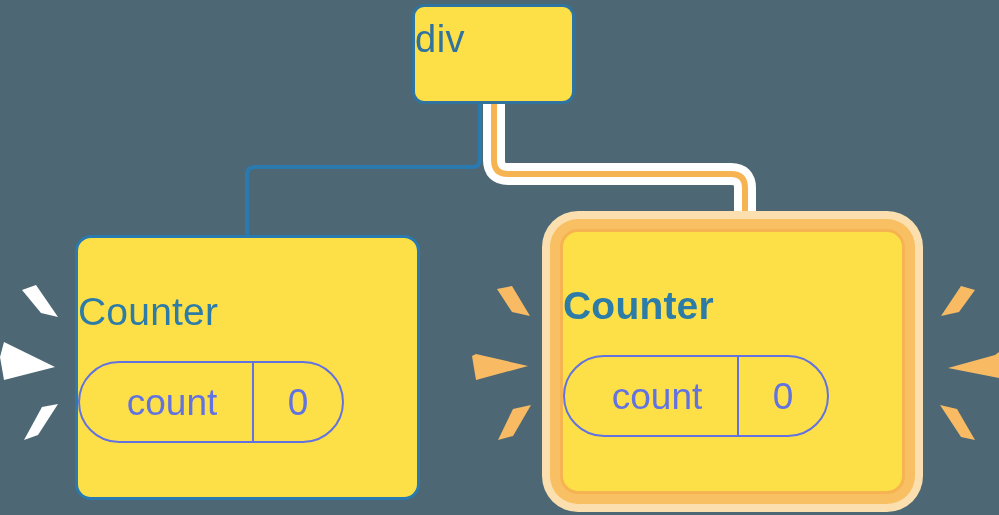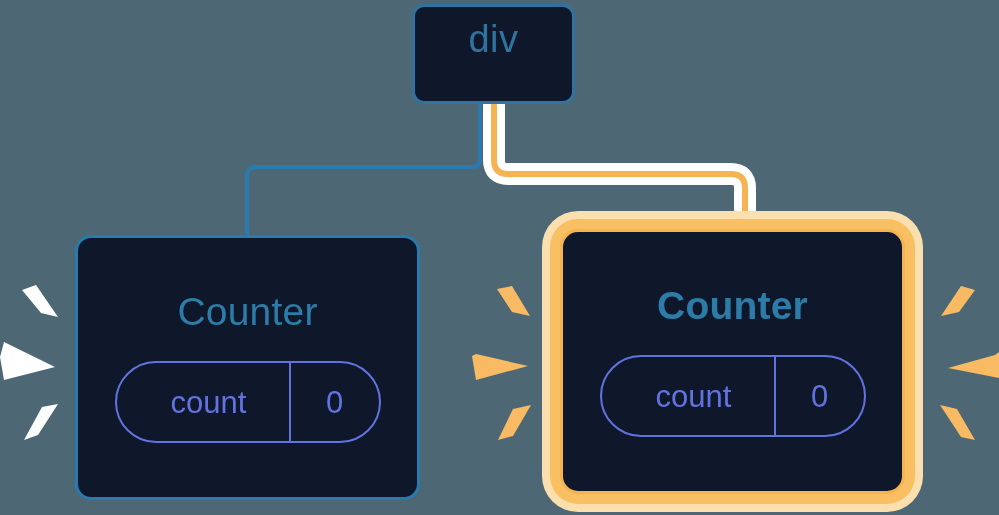--- a/index.html
+++ b/index.html
@@ -30,24 +30,24 @@
     left: 0;
     top: 0;
     width: 999px;
     height: 515px;
   }
 
   
   .node {
     position: absolute;
     box-sizing: border-box;
-    background: #0f172a;
+    background: #fde047;
     display: flex;
     flex-direction: column;
-    align-items: center;
+    align-items: flex-start;
     justify-content: center;
   }
   .node-div {
     left: 412px;
     top: 4px;
     width: 163px;
     height: 100px;
     border: 3px solid #31739f;
     border-radius: 12px;
   }
@@ -101,21 +101,21 @@
     min-width: 262px;
     overflow: hidden;
     background: transparent;
   }
   .prop-name,
   .prop-value {
     display: flex;
     align-items: center;
     justify-content: center;
     color: #6272e0;
-    font-size: 31px;
+    font-size: 37px;
     line-height: 1;
   }
   .prop-name {
     flex: 1 1 auto;
     padding: 0 22px 0 34px;
   }
   .prop-value {
     width: 88px;
     border-left: 2px solid #6272e0;
   }

